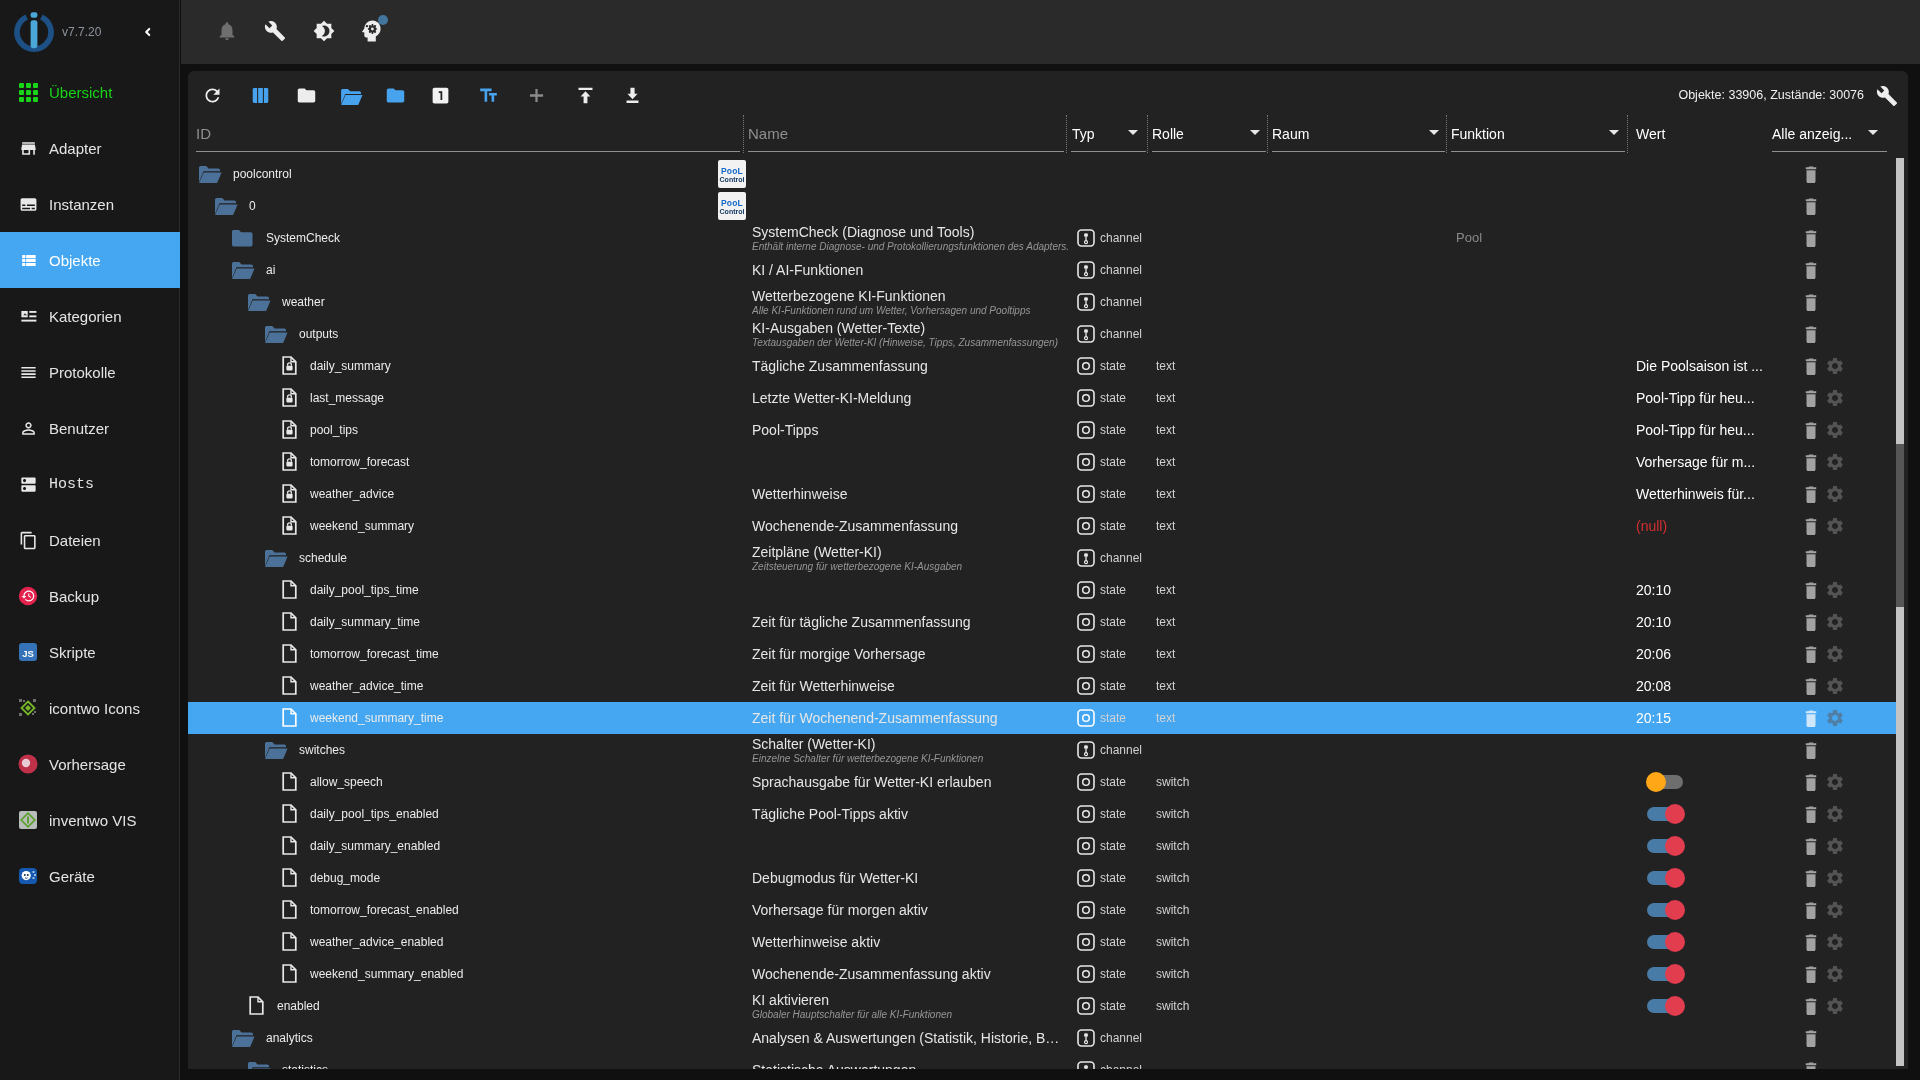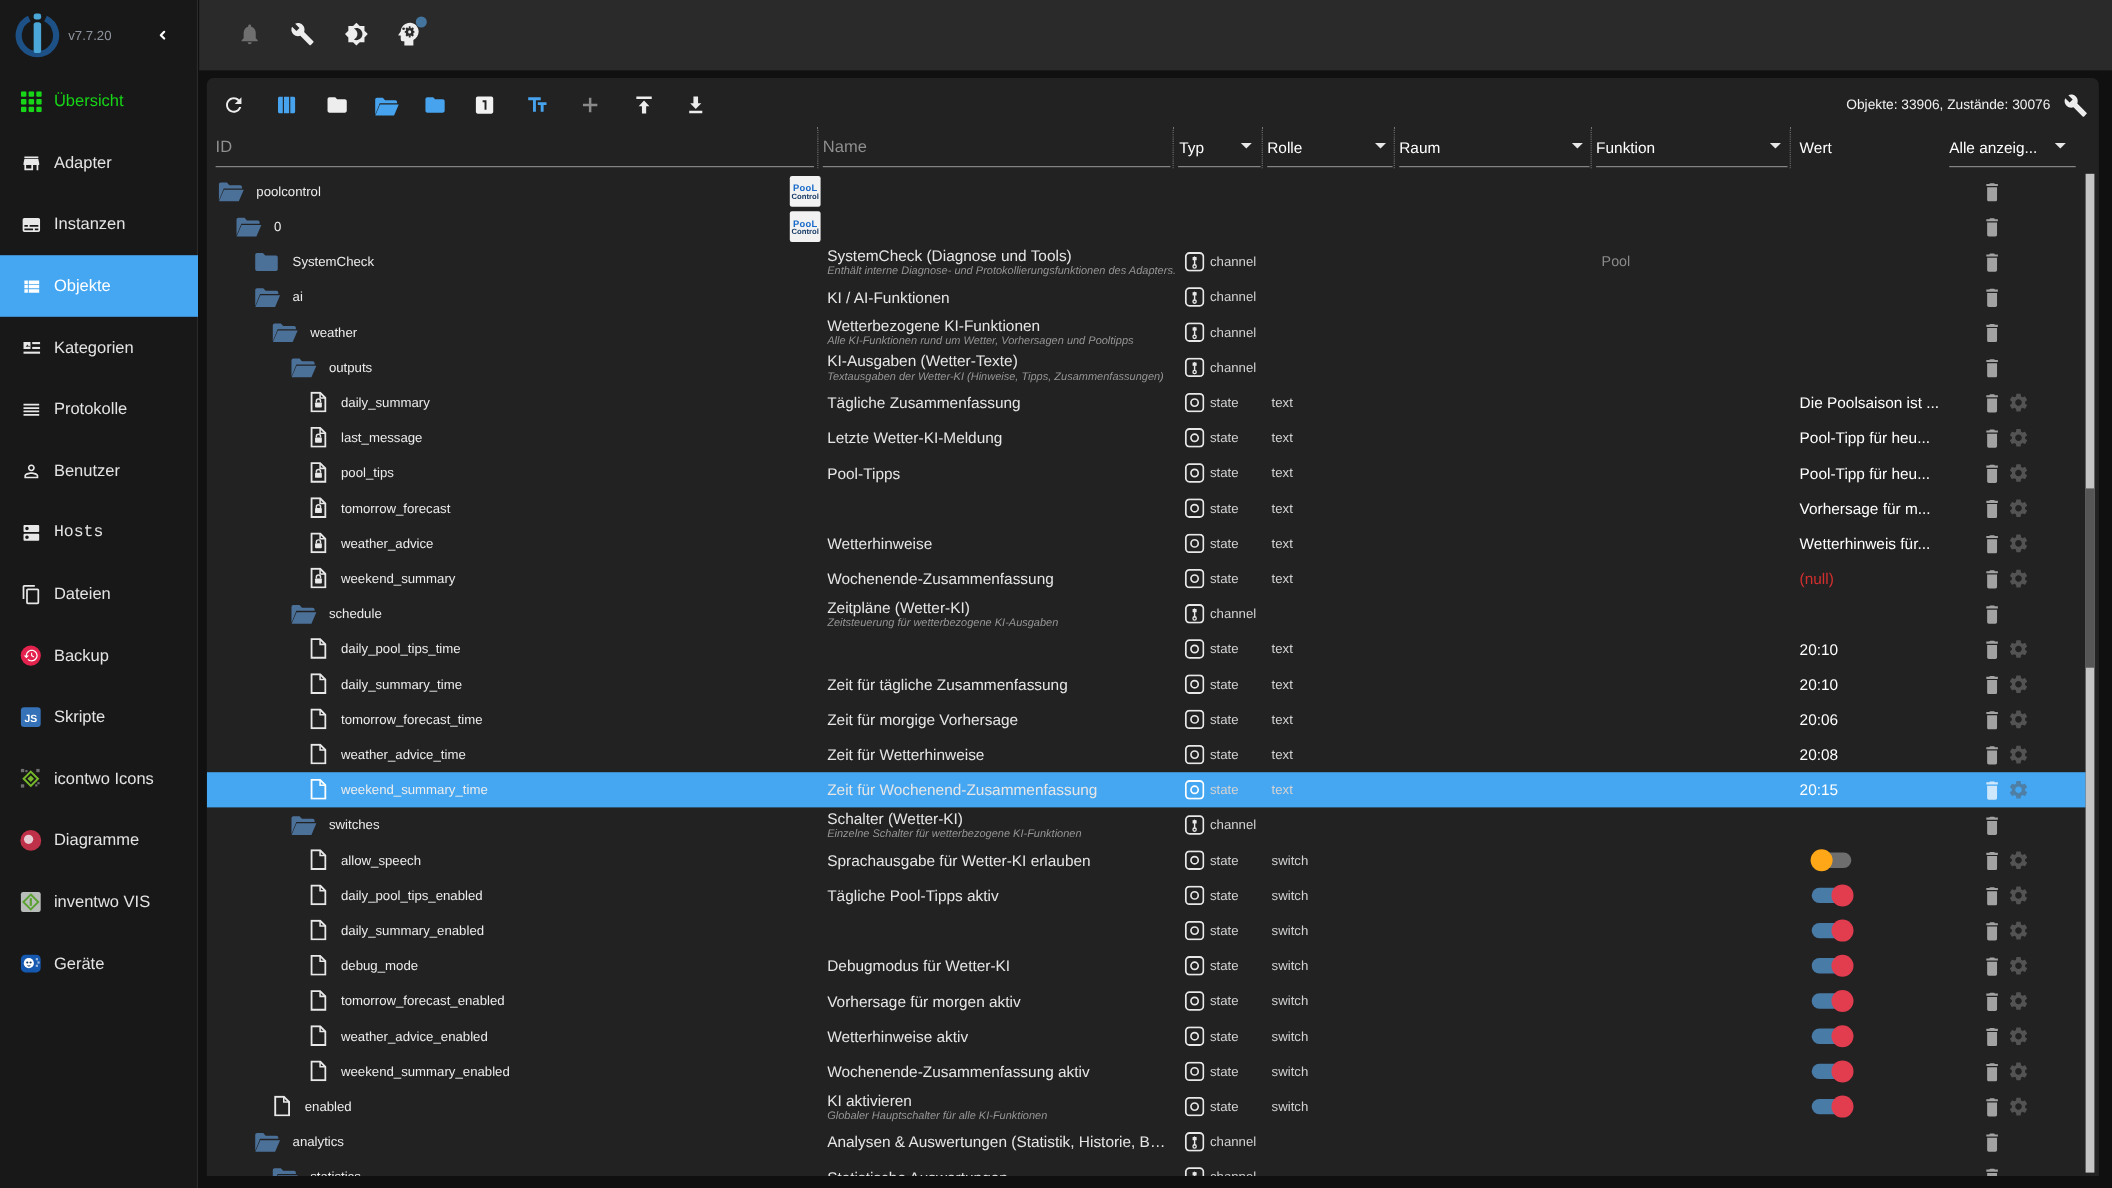--- a/index.html
+++ b/index.html
@@ -170,21 +170,21 @@
       <span class="lbl">icontwo Icons</span>
     </div>
 <div class="mitem" style="top:736px;">
       <span class="ic">
         <svg width="20" height="20" viewBox="0 0 20 20">
           <circle cx="10" cy="10" r="9.5" fill="#bf3049"></circle>
           <circle cx="8" cy="9" r="4.2" fill="#e9cdd4"></circle>
           <path d="M10 10 L10 1 A9.5 9.5 0 0 0 1 10 Z" fill="#bf3049" opacity="0"></path>
         </svg>
       </span>
-      <span class="lbl">Diagramme</span>
+      <span class="lbl">Vorhersage</span>
     </div>
 <div class="mitem" style="top:792px;">
       <span class="ic">
         <svg width="20" height="20" viewBox="0 0 20 20">
           <rect x="1" y="1" width="18" height="18" rx="2" fill="#b9bdb9"></rect>
           <polygon points="10,3.2 16.8,10 10,16.8 3.2,10" fill="none" stroke="#5aa132" stroke-width="1.7"></polygon>
           <rect x="9" y="6.5" width="2" height="7" fill="#5aa132"></rect>
         </svg>
       </span>
       <span class="lbl">inventwo VIS</span>

